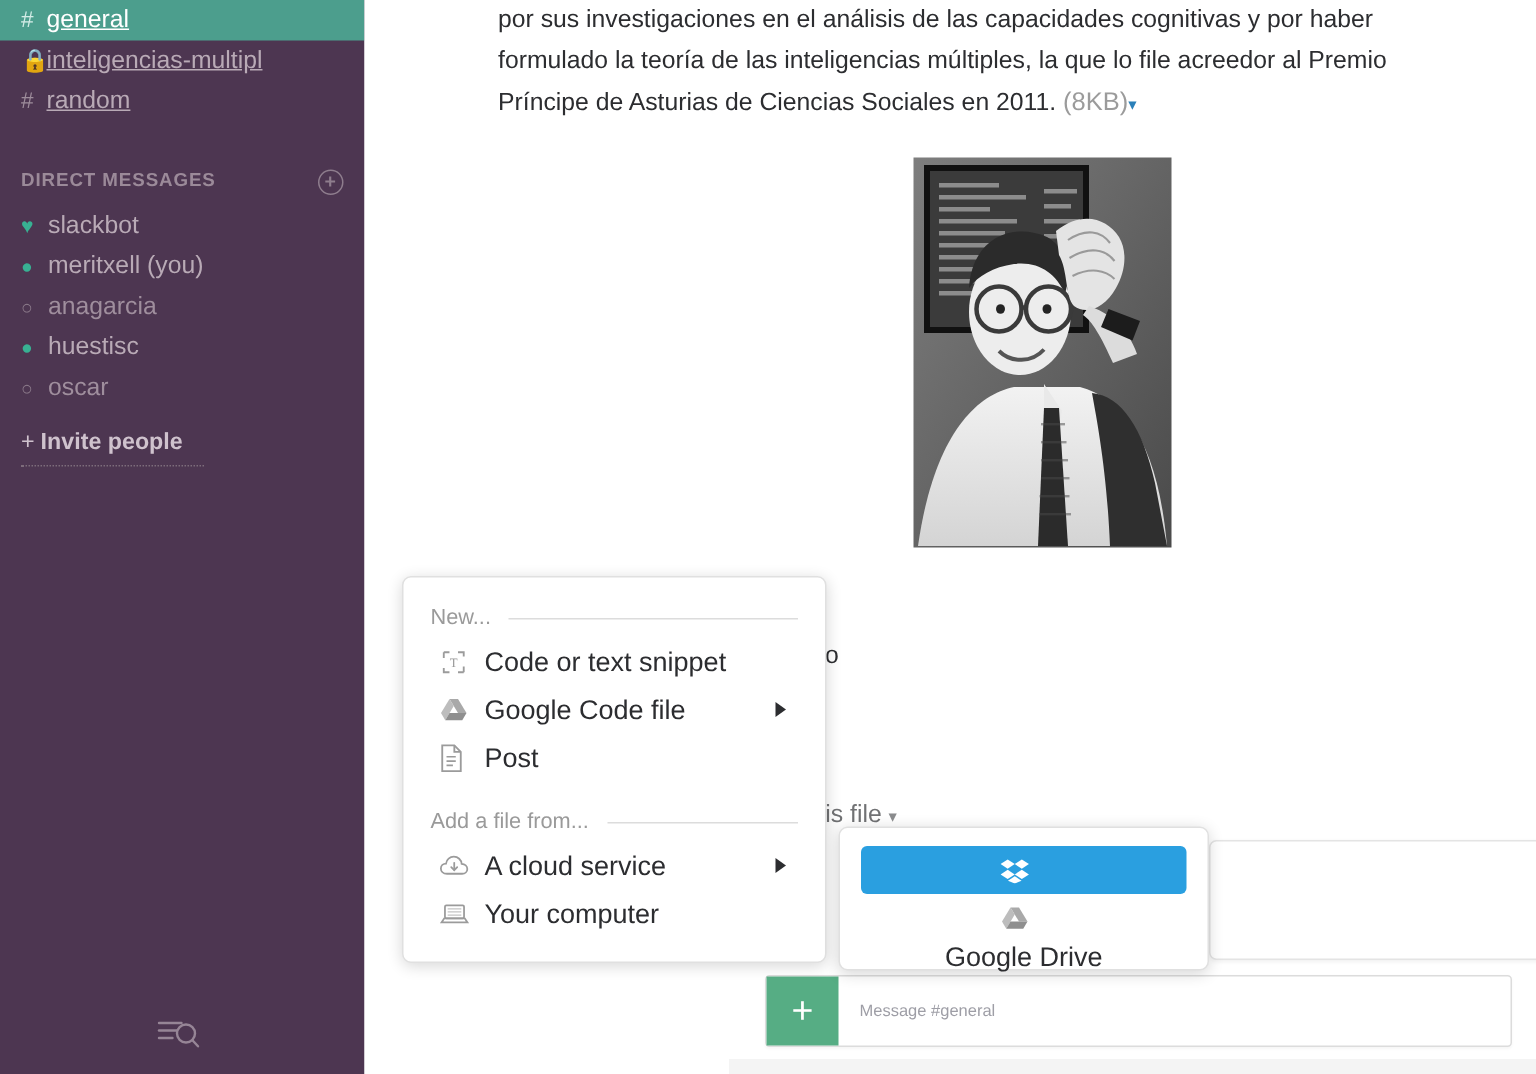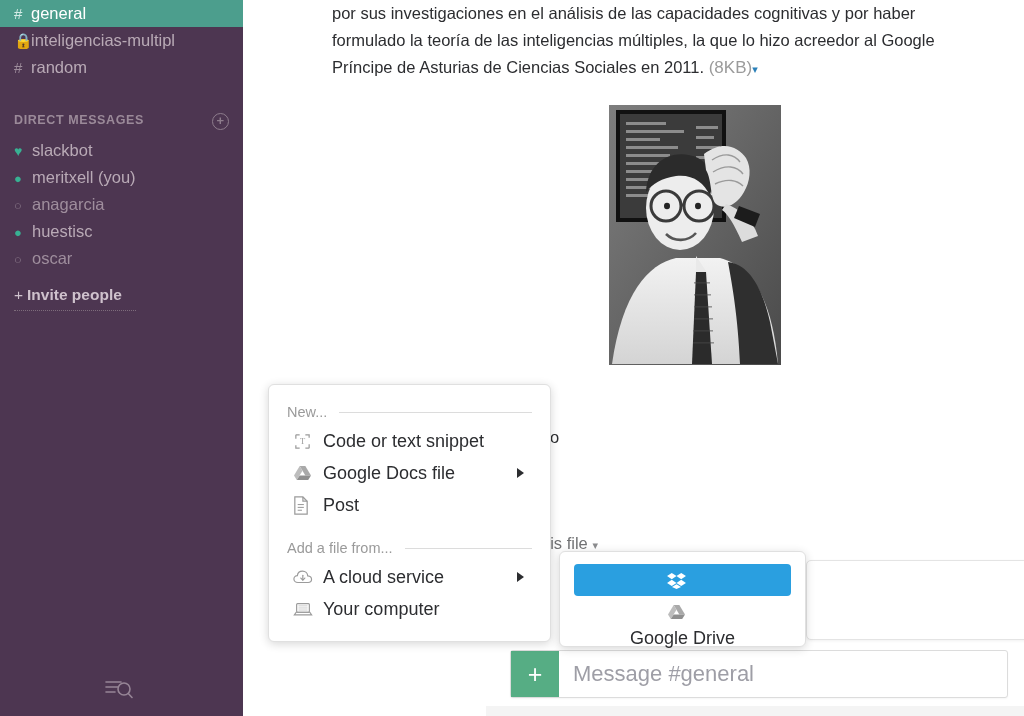--- a/index.html
+++ b/index.html
@@ -13,21 +13,21 @@
 
   
   #sidebar {
     position:absolute; left:0; top:0; width:243px; height:716px;
     background:#4d3651; color:#ab9ba9;
     overflow:hidden;
   }
   .chan {
     height:27px; line-height:27px;
     padding-left:14px; font-size:16.5px;
-    color:#b9aab6; white-space:nowrap; cursor:pointer;
+    color:#b9aab6; white-space:nowrap; cursor:pointer;text-decoration:underline;
   }
   .chan .pre { display:inline-block; width:17px; color:#9d8c9b; font-size:15px; }
   .chan.active { background:#4c9e8d; color:#ffffff; }
   .chan.active .pre { color:#d3ece6; }
   .lockglyph { font-size:12px; }
 
   .dm-header {
     margin-top:32px; padding:0 14px 0 14px;
     height:24px; display:flex; align-items:flex-start; justify-content:space-between;
     font-size:12.5px; letter-spacing:.6px; color:#9b8a99; font-weight:700;
@@ -100,21 +100,21 @@
     display:flex; align-items:stretch;
     box-shadow:0 1px 2px rgba(0,0,0,.04);
   }
   #plus-btn {
     width:48px; background:#56ad84; color:#fff;
     display:flex; align-items:center; justify-content:center;
     font-size:25px; font-weight:300; cursor:pointer;
   }
   #msg-input {
     flex:1; border:0; outline:0; padding:0 14px;
-    font-family:"Liberation Sans", sans-serif; font-size:22px; color:#0f172a;
+    font-family:"Liberation Sans", sans-serif; font-size:11px; color:#0f172a;
     background:transparent;
   }
   #msg-input::placeholder { color:#9e9ea6; }
   #footer-strip { position:absolute; left:243px; top:706px; right:0; height:10px; background:#f4f4f4; }
 
   
   .menu {
     position:absolute; background:#fff;
     border:1px solid #e0e0e0; border-radius:6px;
     box-shadow:0 2px 10px rgba(0,0,0,.16);
@@ -198,21 +198,21 @@
           <line x1="24.3" y1="17.5" x2="28" y2="21.5"></line>
         </g>
       </svg>
     </div>
   </div>
 
   <div id="main">
 
     <div id="msg-body">
       <div>por sus investigaciones en el análisis de las capacidades cognitivas y por haber</div>
-      <div>formulado la teoría de las inteligencias múltiples, la que lo hizo acreedor al Google</div>
+      <div>formulado la teoría de las inteligencias múltiples, la que lo file acreedor al Premio</div>
       <div>
         <span>Príncipe de Asturias de Ciencias Sociales en 2011.</span>
         <span class="kb">(8KB)</span><span class="caret-link">▾</span>
       </div>
     </div>
 
     <div id="photo">
       <svg viewBox="0 0 190 278" preserveAspectRatio="none">
         <defs>
           <linearGradient id="bgg" x1="0" y1="0" x2="1" y2="1">
@@ -315,21 +315,21 @@
     </div>
 
     <div class="mi">
       <span class="mi-ico">
         <svg width="19" height="17" viewBox="0 0 20 18">
           <path d="M7 1 L13 1 L19 11 L13 11 Z" fill="#a9a9a9"></path>
           <path d="M7 1 L1 11 L4 16 L10 6 Z" fill="#bdbdbd"></path>
           <path d="M4 16 L16 16 L19 11 L7 11 Z" fill="#8f8f8f"></path>
         </svg>
       </span>
-      <span class="mi-label">Google Docs file</span>
+      <span class="mi-label">Google Code file</span>
       <span class="mi-arrow"></span>
     </div>
 
     <div class="mi">
       <span class="mi-ico">
         <svg width="16" height="19" viewBox="0 0 16 20">
           <path d="M1.5 1 L10 1 L14.5 5.5 L14.5 19 L1.5 19 Z" fill="none" stroke="#9b9b9b" stroke-width="1.3"></path>
           <path d="M10 1 L10 5.5 L14.5 5.5" fill="none" stroke="#9b9b9b" stroke-width="1.3"></path>
           <g stroke="#9b9b9b" stroke-width="1.1">
             <line x1="4.5" y1="9" x2="11" y2="9"></line>

